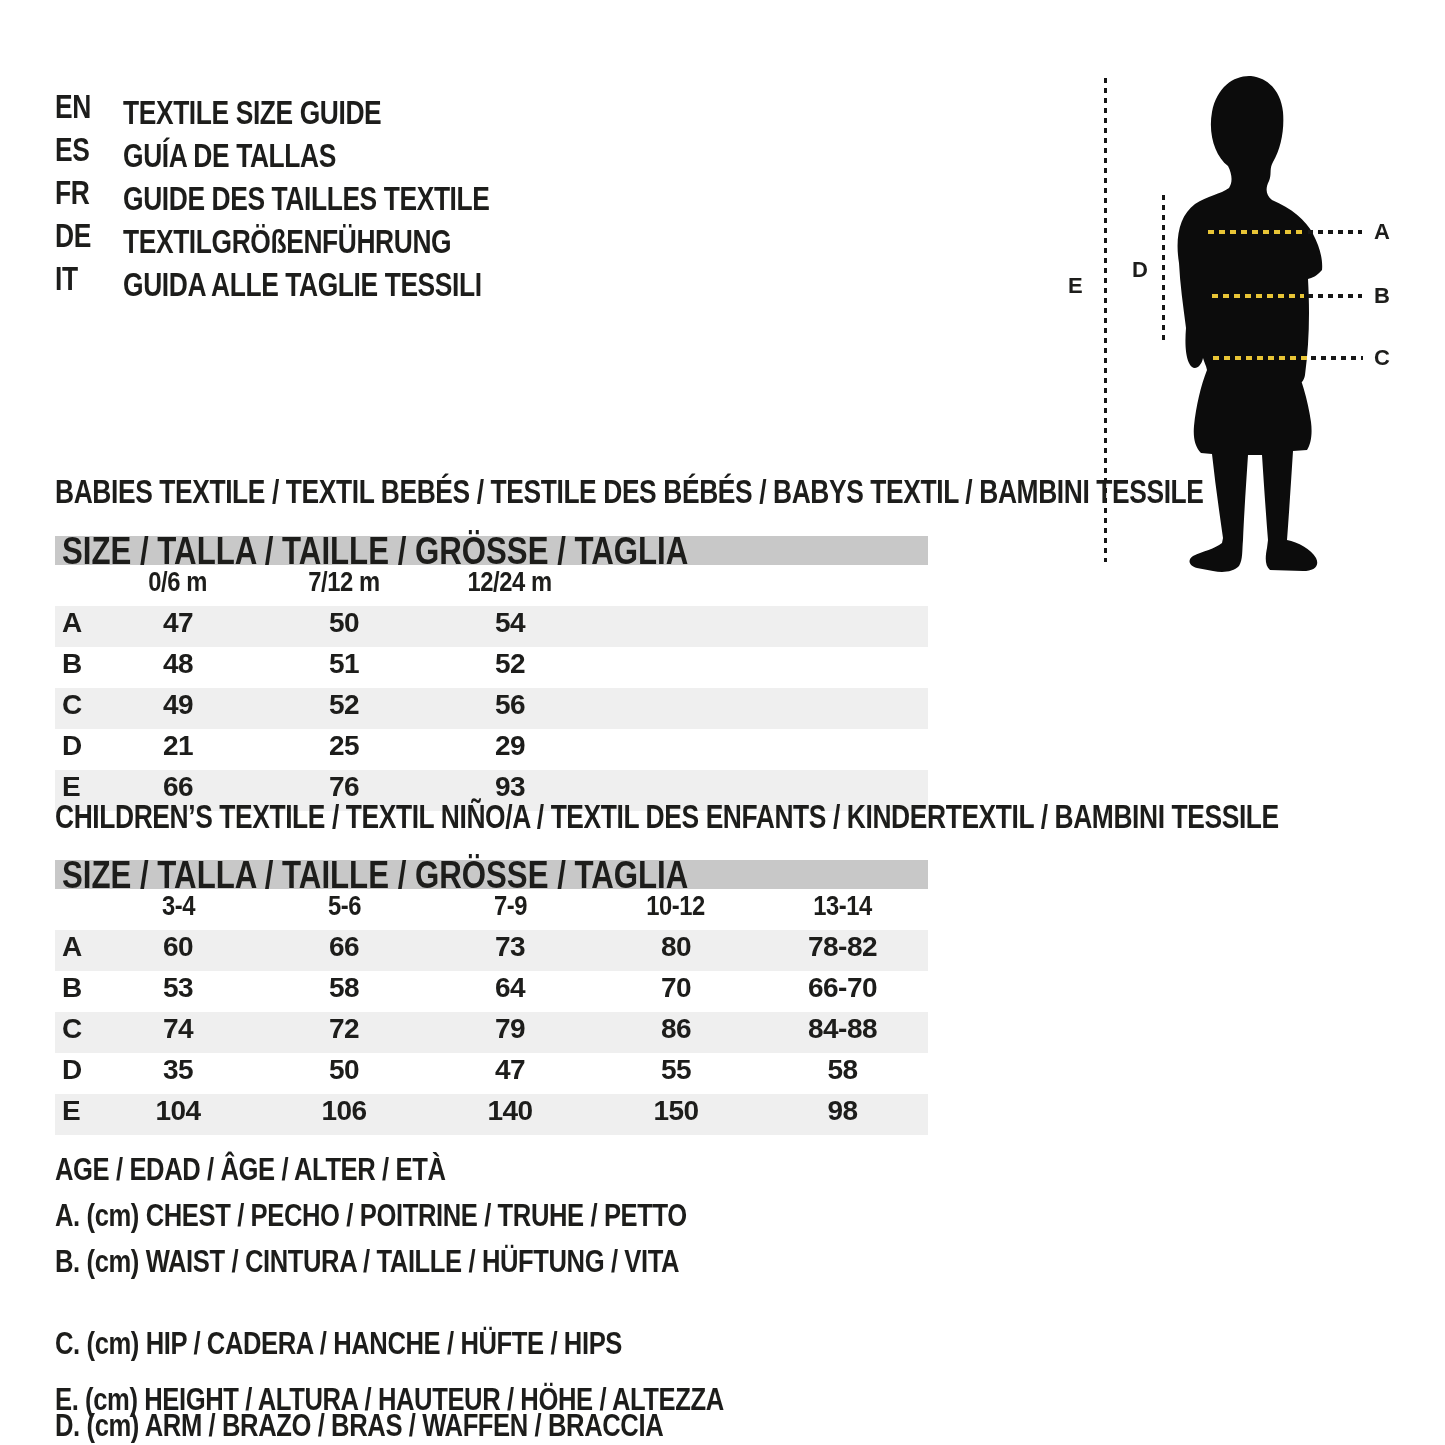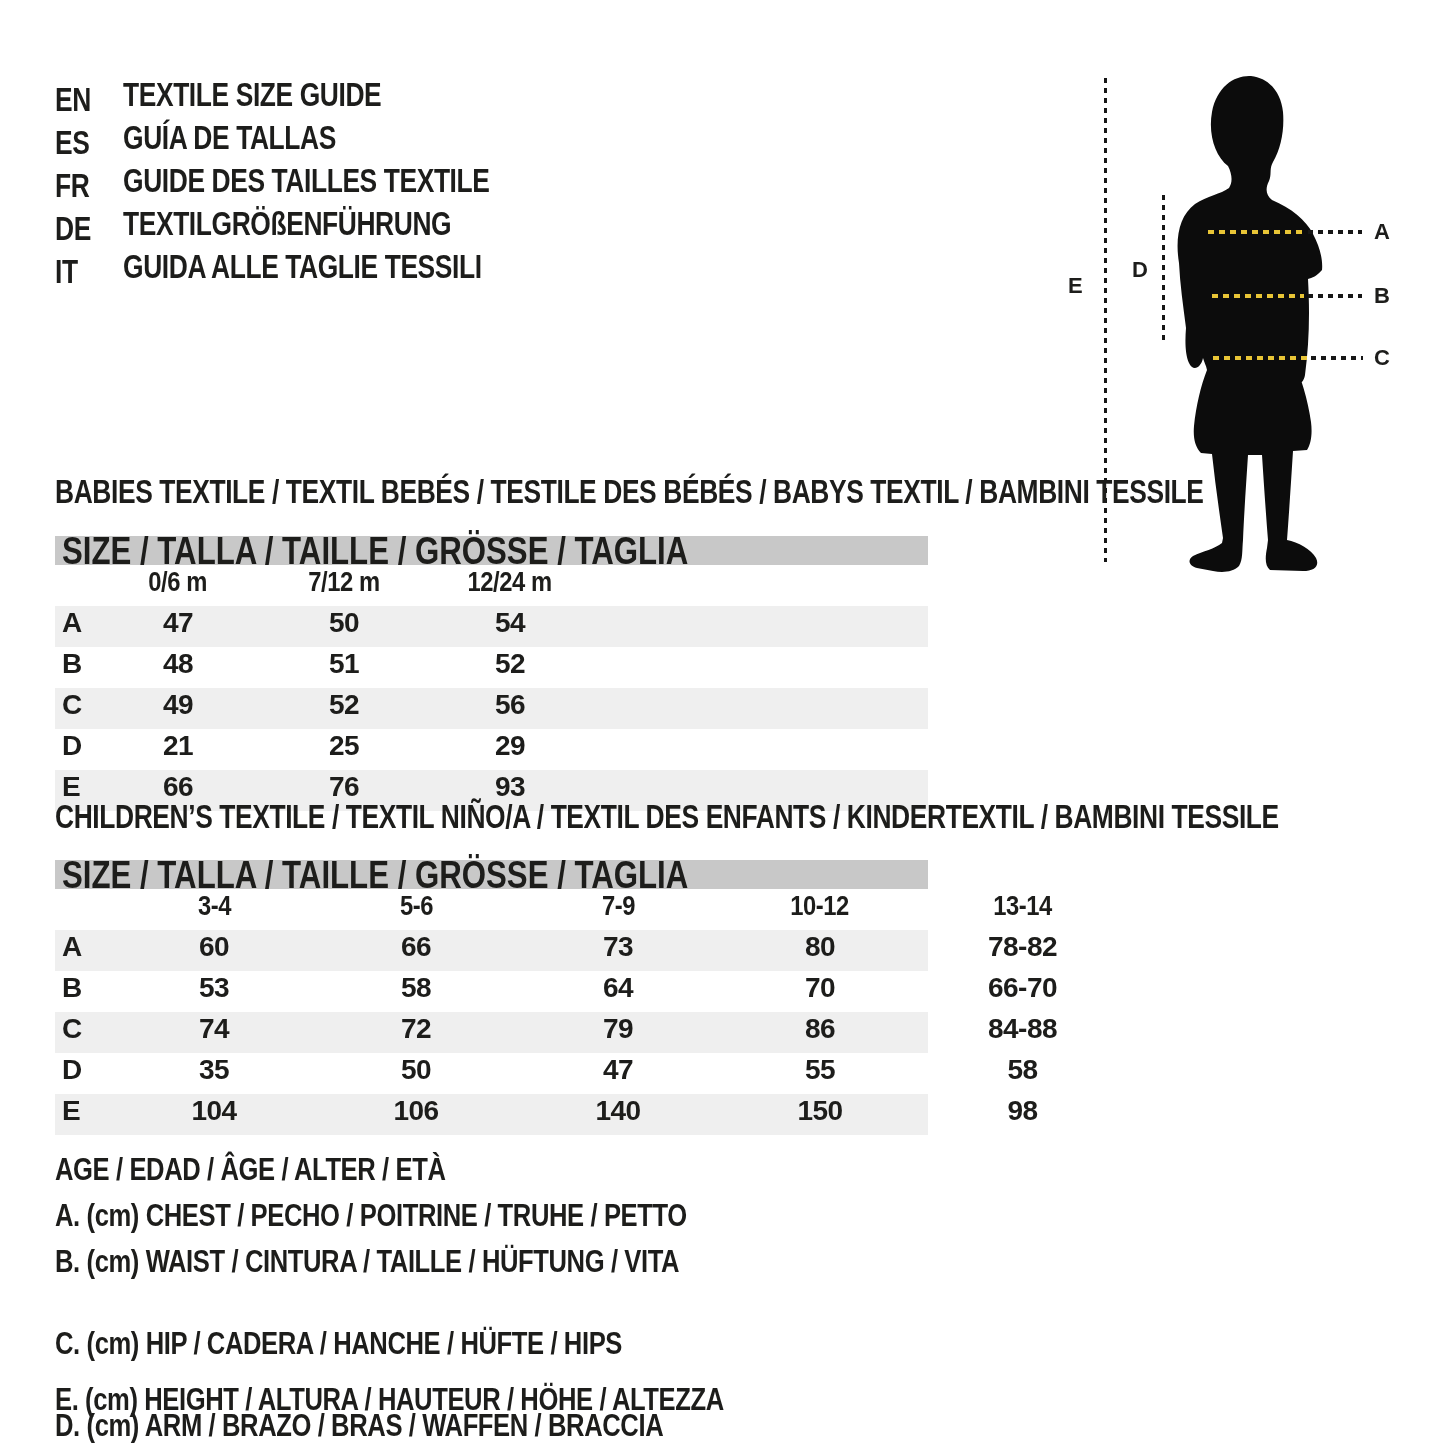--- a/index.html
+++ b/index.html
@@ -8,32 +8,32 @@
     font-family:"Liberation Sans","DejaVu Sans",sans-serif;
     color:#1d1d1b;
     -webkit-font-smoothing:antialiased;
   }
   
   .cond{display:inline-block;transform:scaleX(0.8);transform-origin:0 50%;white-space:nowrap;}
   .condc{display:inline-block;transform:scaleX(0.85);transform-origin:50% 50%;white-space:nowrap;}
 
   
   .lang-row{position:absolute;left:55px;height:43px;line-height:43px;font-size:33px;font-weight:700;letter-spacing:-0.5px;}
-  .lang-code{position:absolute;left:0;top:5px;}
-  .lang-label{position:absolute;left:68px;top:0;}
+  .lang-code{position:absolute;left:0;top:12px;}
+  .lang-label{position:absolute;left:68px;top:18px;}
 
   
   .section-title{position:absolute;left:55px;height:33px;line-height:33px;font-size:33px;font-weight:700;letter-spacing:-0.5px;}
 
   
   .tbl{position:absolute;left:55px;width:873px;}
   .tbl-bar{height:29px;line-height:29px;background:#c8c8c8;font-size:39px;font-weight:700;padding-left:7px;box-sizing:border-box;}
   .trow{display:grid;height:41px;line-height:33px;font-size:28px;font-weight:700;letter-spacing:-0.5px;}
   .g3{grid-template-columns:40px 166px 166px 166px 1fr;}
-  .g5{grid-template-columns:40px 166px 166px 166px 166px 167px;gap:36px;}
+  .g5{grid-template-columns:40px 166px 166px 166px 166px 167px;}
   .trow.shade{background:#efefef;}
   .tl{padding-left:7px;text-align:left;}
   .tc{text-align:center;}
 
   
   .legend-row{position:absolute;left:55px;height:46px;line-height:46px;font-size:32px;font-weight:700;letter-spacing:-0.5px;}
 
   
   .vdash{position:absolute;width:3px;background:repeating-linear-gradient(180deg,#161616 0 5px,transparent 5px 10px);}
   .hdash-y{position:absolute;height:4px;background:repeating-linear-gradient(90deg,#e9c536 0 6px,transparent 6px 11px);}

